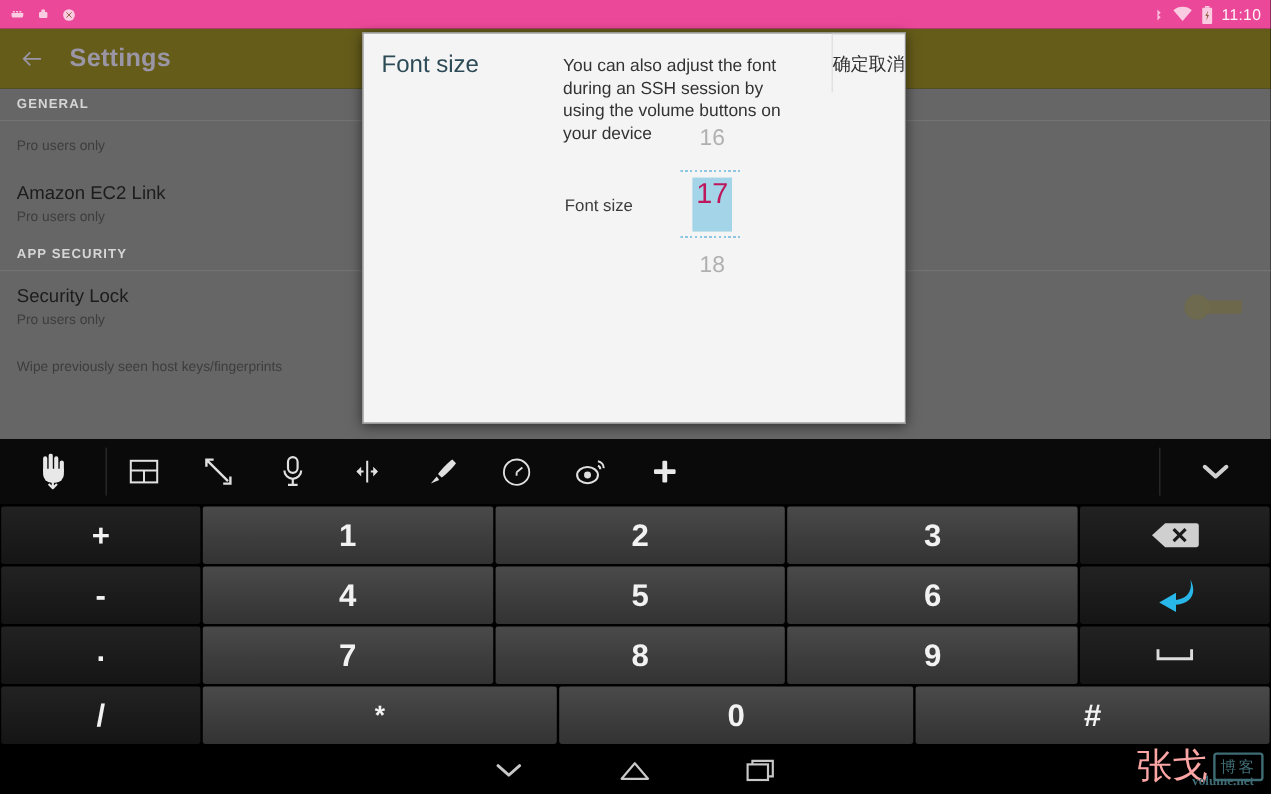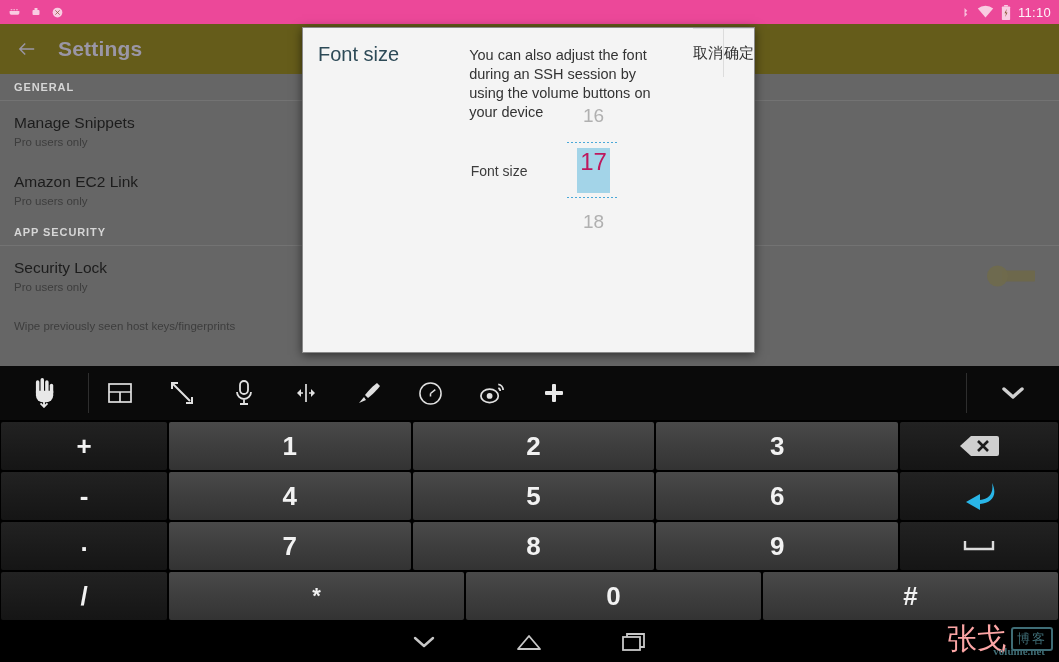--- a/index.html
+++ b/index.html
@@ -179,21 +179,20 @@
       </svg>
     </div>
     <div class="title">Settings</div>
   </div>
 
   <div class="settings">
 
     <div class="sec-head">GENERAL</div>
 
     <div class="row">
-      <div class="t1">Manage Snippets</div>
       <div class="t2">Pro users only</div>
     </div>
 
     <div class="row">
       <div class="t1">Amazon EC2 Link</div>
       <div class="t2">Pro users only</div>
     </div>
 
     <div class="sec-head">APP SECURITY</div>
 
@@ -226,22 +225,22 @@
           <div class="pk-line"></div>
           <div class="pk-sel">
             <span>17</span>
           </div>
           <div class="pk-line"></div>
           <div class="pk-num">18</div>
         </div>
       </div>
     </div>
     <div class="dlg-buttons">
+      <div class="dlg-btn sep">确定</div>
       <div class="dlg-btn">取消</div>
-      <div class="dlg-btn sep">确定</div>
     </div>
   </div>
 
   <div class="imebar">
     <div class="ime-first">
       <svg width="28" height="30" viewBox="0 0 24 26" fill="#e8e8e8">
         <rect x="5" y="2" width="3" height="12" rx="1.5"></rect>
         <rect x="9" y="0" width="3" height="14" rx="1.5"></rect>
         <rect x="13" y="2" width="3" height="12" rx="1.5"></rect>
         <rect x="17" y="5" width="3" height="9" rx="1.5"></rect>

